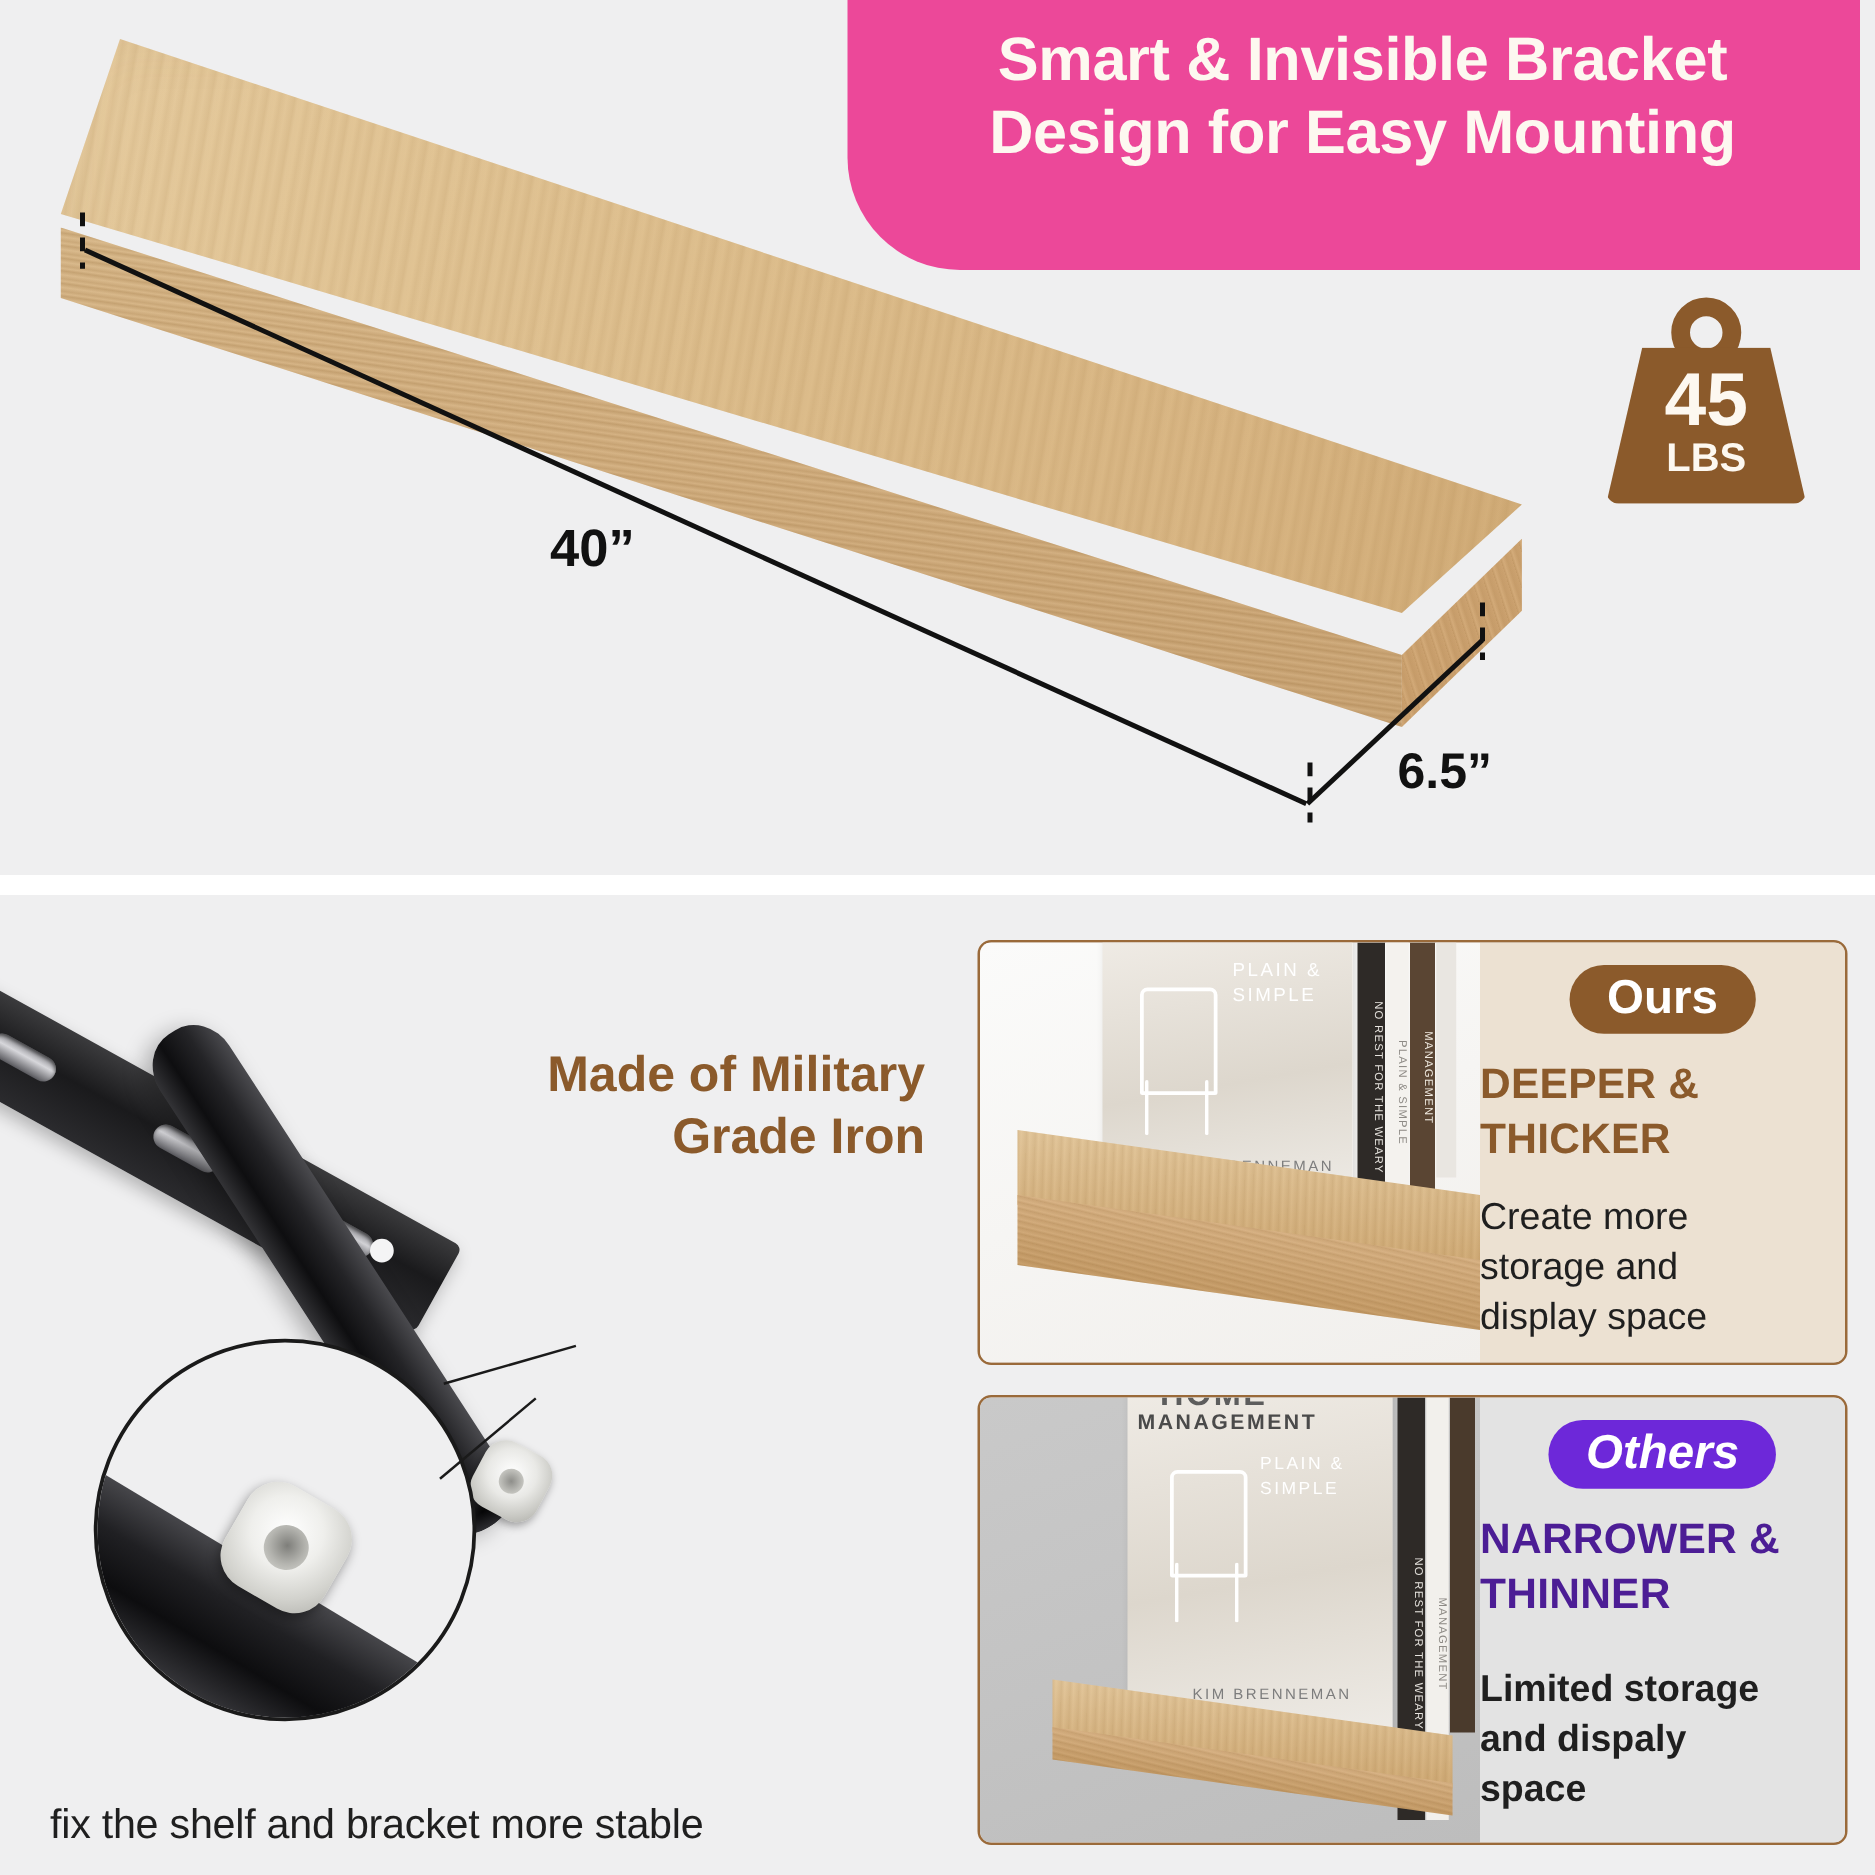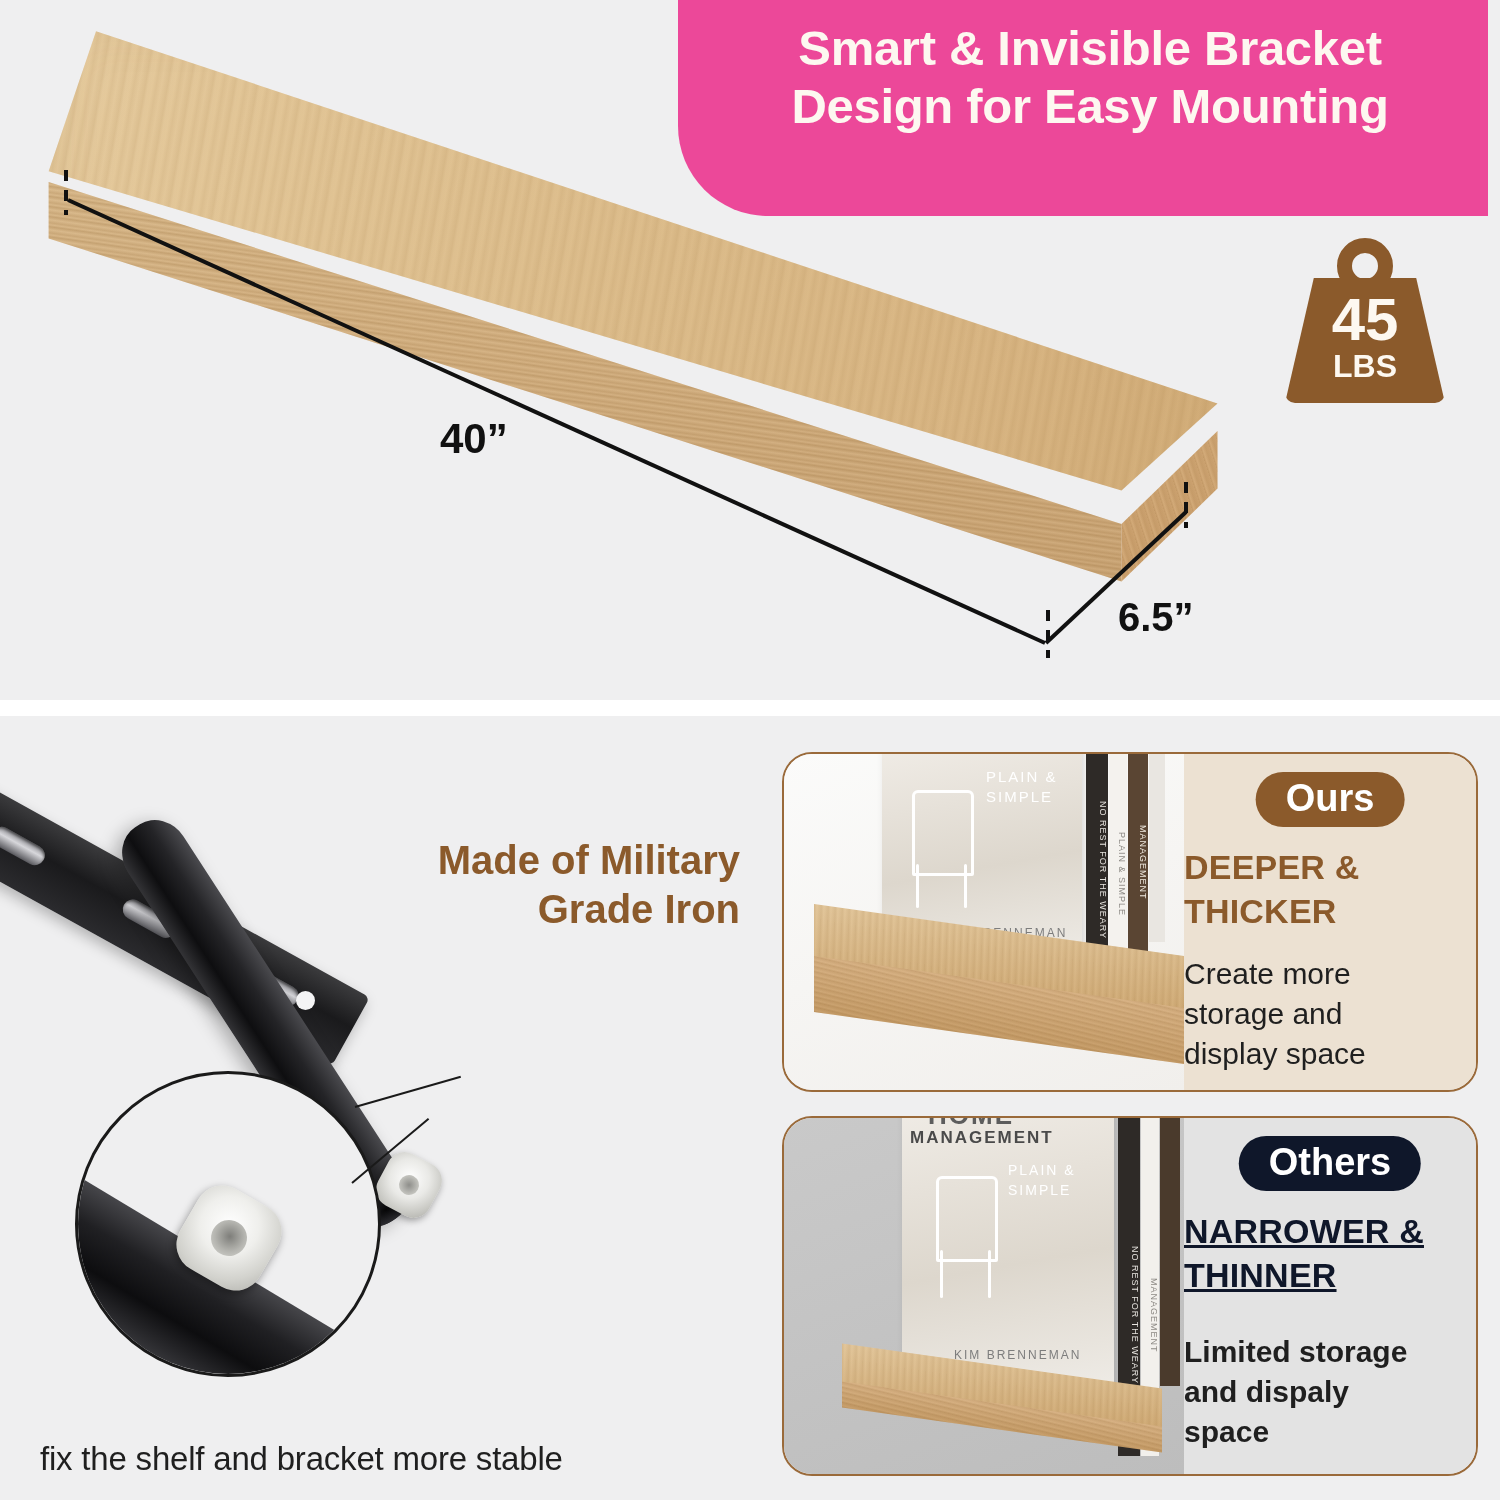--- a/index.html
+++ b/index.html
@@ -351,21 +351,21 @@
     color: #1f1f1f;
     font-size: 33px;
     font-weight: normal;
     letter-spacing: -0.2px;
   }
 
   
   .cmp-card {
     position: absolute;
     border: 2px solid #9a6a3a;
-    border-radius: 30px;
+    border-radius: 11px;
     overflow: hidden;
     display: flex;
   }
   .cmp-ours {
     left: 782px; top: 36px;
     width: 692px; height: 336px;
   }
   .cmp-others {
     left: 782px; top: 400px;
     width: 692px; height: 356px;
@@ -394,35 +394,35 @@
     transform: translateX(-50%);
     padding: 7px 30px 10px 30px;
     border-radius: 40px;
     color: #ffffff;
     font-size: 38px;
     font-weight: bold;
     line-height: 1;
     white-space: nowrap;
   }
   .cmp-ours .cmp-pill { background: #8b5a2b; }
-  .cmp-others .cmp-pill { background: #0f172a; }
+  .cmp-others .cmp-pill { background: #6d28d9; font-style: italic; }
 
   .cmp-head {
     position: absolute;
     left: 0; right: 0;
     top: 92px;
     text-align: left;
     font-size: 34px;
     font-weight: bold;
     line-height: 1.28;
     white-space: pre-line;
     letter-spacing: 0.2px;
   }
   .cmp-ours .cmp-head { color: #8b5a2b; }
-  .cmp-others .cmp-head { color: #0f172a; text-decoration: underline; }
+  .cmp-others .cmp-head { color: #4c1d95; }
 
   .cmp-body {
     position: absolute;
     left: 0; right: 0;
     top: 200px;
     font-size: 30px;
     color: #1f1f1f;
     line-height: 1.34;
     white-space: pre-line;
   }

